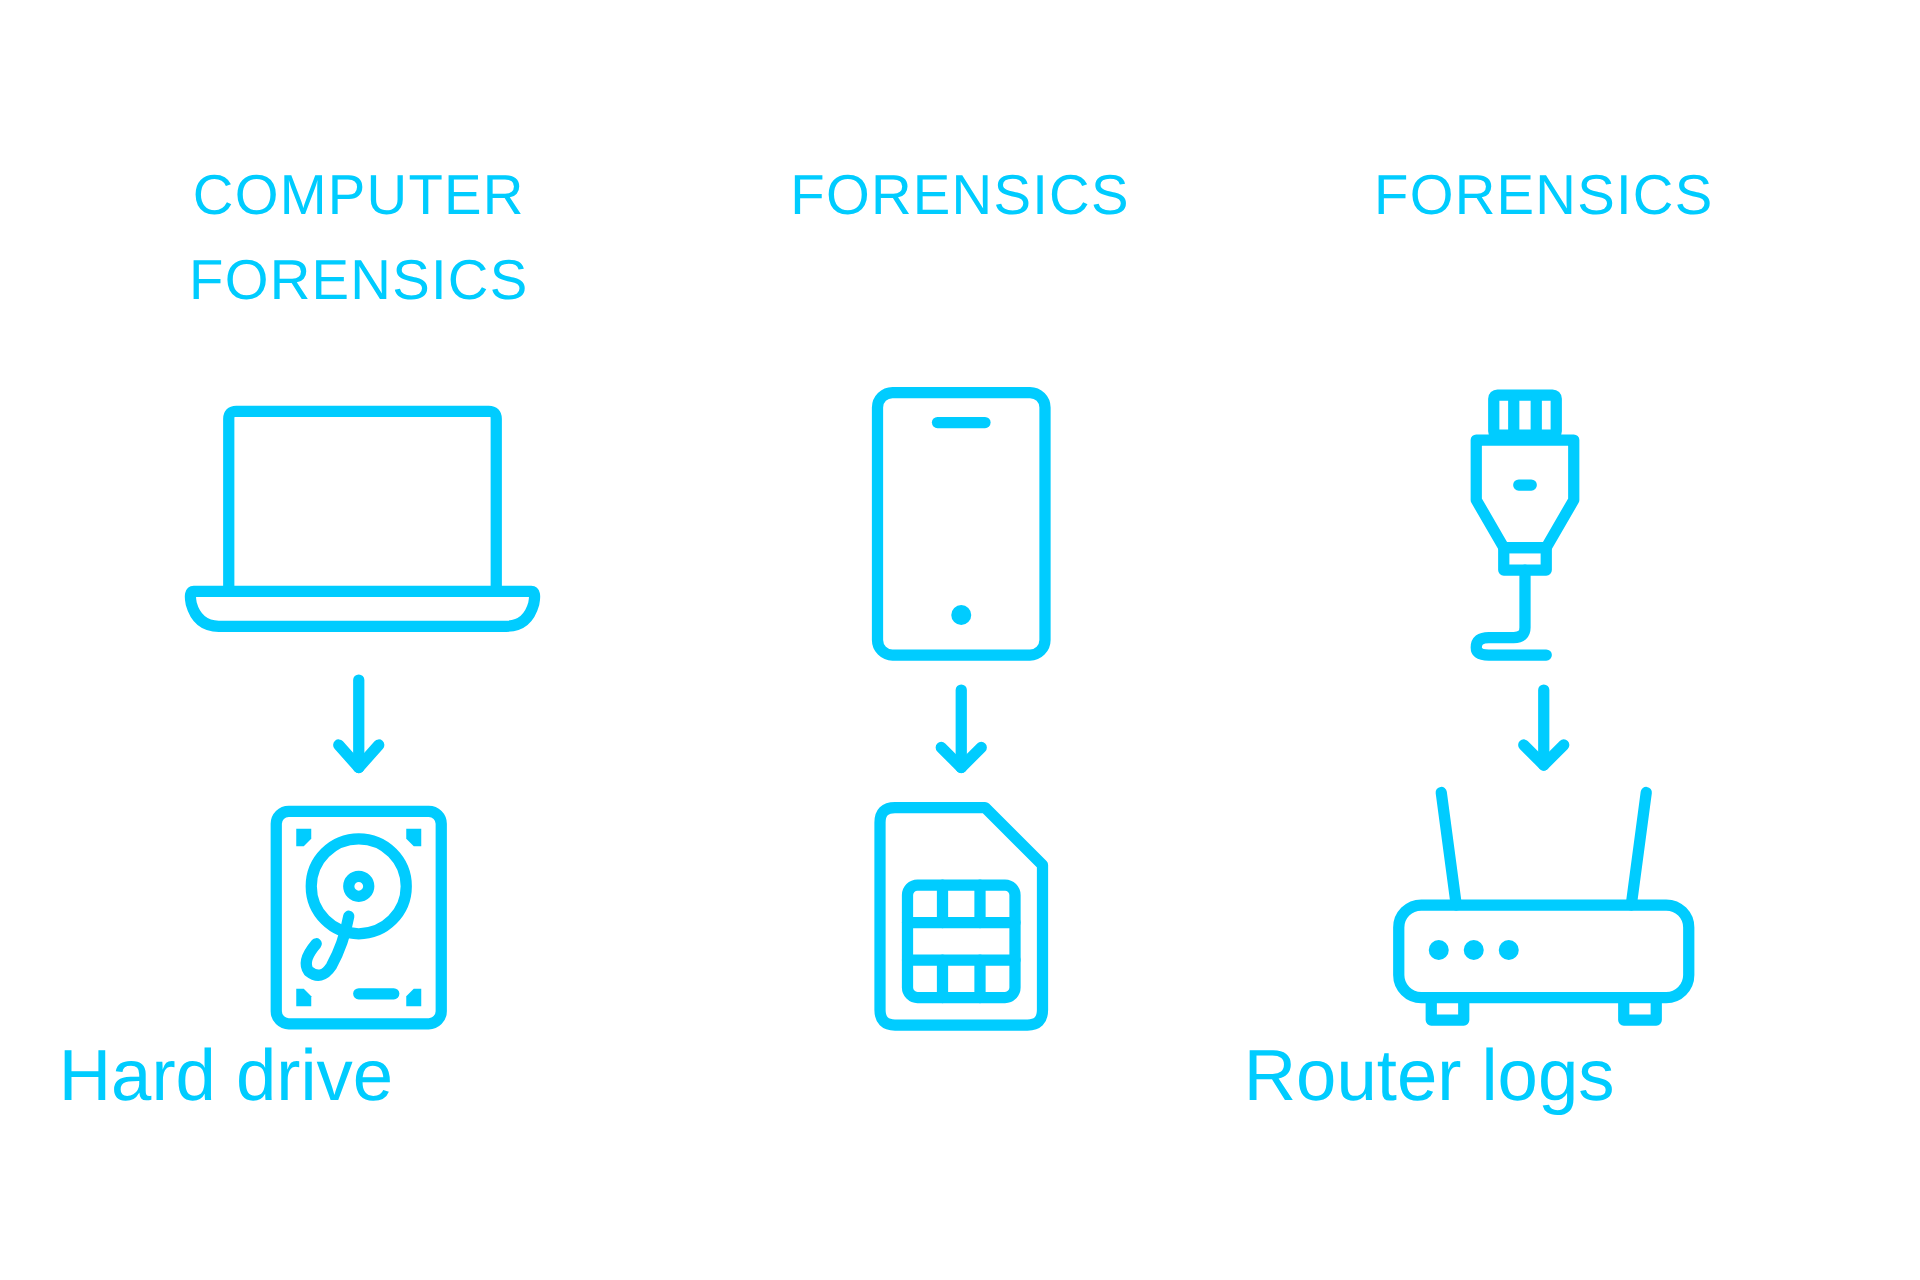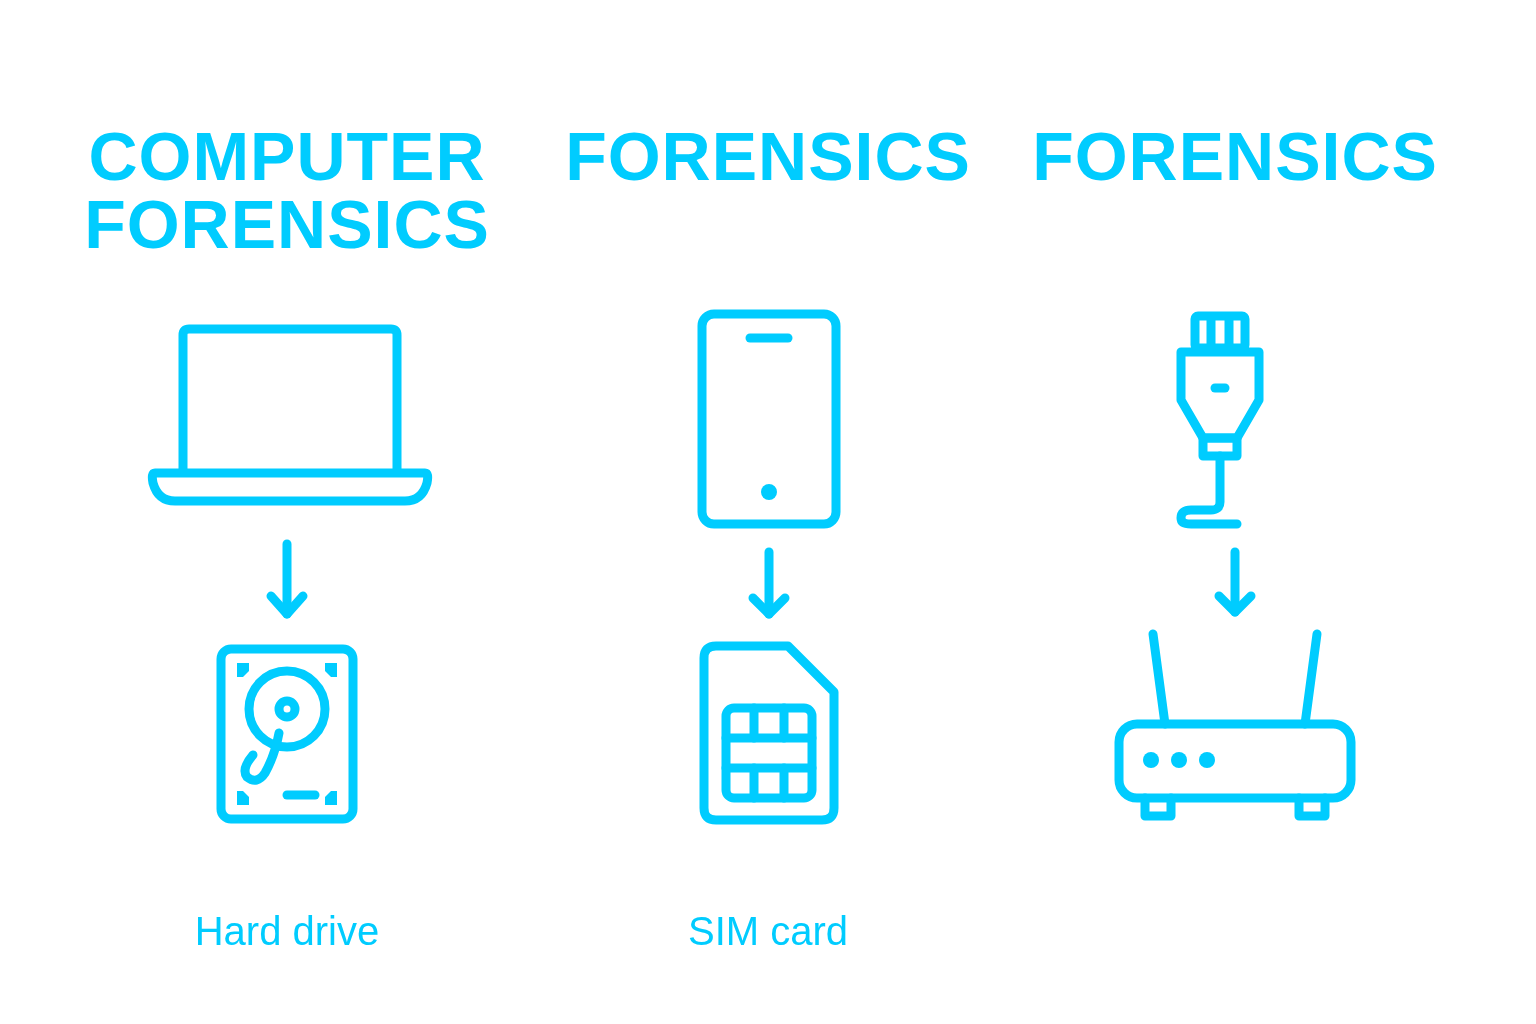--- a/index.html
+++ b/index.html
@@ -1,24 +1,24 @@
 <!DOCTYPE html>
 <html><head>
 <meta charset="utf-8">
 <style>
   html, body { margin:0; padding:0; background:#ffffff; }
   body { width:1536px; height:1024px; position:relative; overflow:hidden;
          font-family:"Liberation Sans", "DejaVu Sans", sans-serif; color:#00CCFF; }
   .col { position:absolute; top:0; width:480px; height:1024px; }
   .title { position:absolute; top:122px; left:0; width:100%; text-align:center;
-           font-size:68px; font-weight:700; line-height:68px; letter-spacing:1px; }
+           font-size:45px; font-weight:400; line-height:68px; letter-spacing:1px; }
   .title span { display:block; }
   .icon { position:absolute; }
-  .label { position:absolute; top:896px; left:0; width:100%; text-align:center;
-           font-size:40px; font-weight:400; line-height:70px; }
+  .label { position:absolute; top:826px; left:0; width:100%; 
+           font-size:58px; font-weight:400; line-height:70px; }
   svg { overflow:visible; }
   svg * { stroke:#00CCFF; fill:none; stroke-width:9; stroke-linecap:round; stroke-linejoin:round; }
   svg .fill { fill:#00CCFF; stroke:none; }
 </style>
 </head>
 <body>
 
 <div class="col" style="left:47px;">
   <div class="title">
     <span>COMPUTER</span>
@@ -58,21 +58,20 @@
   <svg class="icon" style="left:221px;top:548px;" width="40" height="72" viewBox="0 0 40 72">
     <path d="M20 4 V66"></path>
     <path d="M4 50 L20 66 L36 50"></path>
   </svg>
   <svg class="icon" style="left:172px;top:642px;" width="138" height="182" viewBox="0 0 138 182">
     <path d="M16 4 H88 L134 50 V166 Q134 178 122 178 H16 Q4 178 4 166 V16 Q4 4 16 4 Z"></path>
     <rect x="26" y="66" width="86" height="90" rx="8"></rect>
     <path d="M26 96 H112 M26 126 H112"></path>
     <path d="M54 66 V96 M84 66 V96 M54 126 V156 M84 126 V156"></path>
   </svg>
-  <div class="label">SIM card</div>
 </div>
 
 <div class="col" style="left:995px;">
   <div class="title">
     <span>FORENSICS</span>
   </div>
   <svg class="icon" style="left:180px;top:312px;" width="90" height="215" viewBox="0 0 90 215">
     <rect x="20" y="4" width="50" height="32" rx="3"></rect>
     <path d="M36 8 V34 M54 8 V34"></path>
     <path d="M6 40 H84 V88 L62 126 H28 L6 88 Z"></path>
@@ -87,13 +86,14 @@
   <svg class="icon" style="left:120px;top:628px;" width="240" height="194" viewBox="0 0 240 194">
     <path d="M38 6 L50 96"></path>
     <path d="M202 6 L190 96"></path>
     <rect x="4" y="96" width="232" height="74" rx="18"></rect>
     <circle class="fill" cx="36" cy="132" r="8"></circle>
     <circle class="fill" cx="64" cy="132" r="8"></circle>
     <circle class="fill" cx="92" cy="132" r="8"></circle>
     <path d="M30 170 V188 H56 V170"></path>
     <path d="M184 170 V188 H210 V170"></path>
   </svg>
+  <div class="label">Router logs</div>
 </div>
 
 </body></html>

